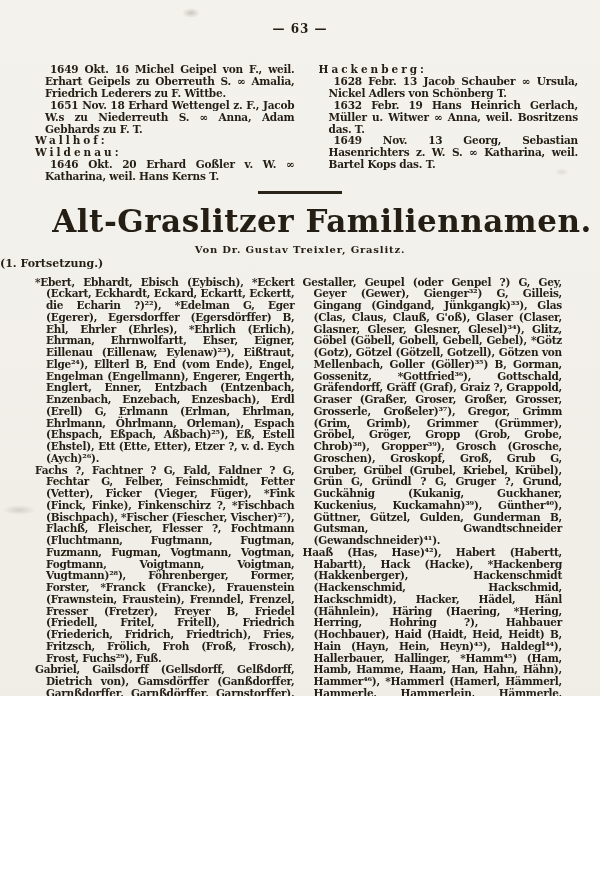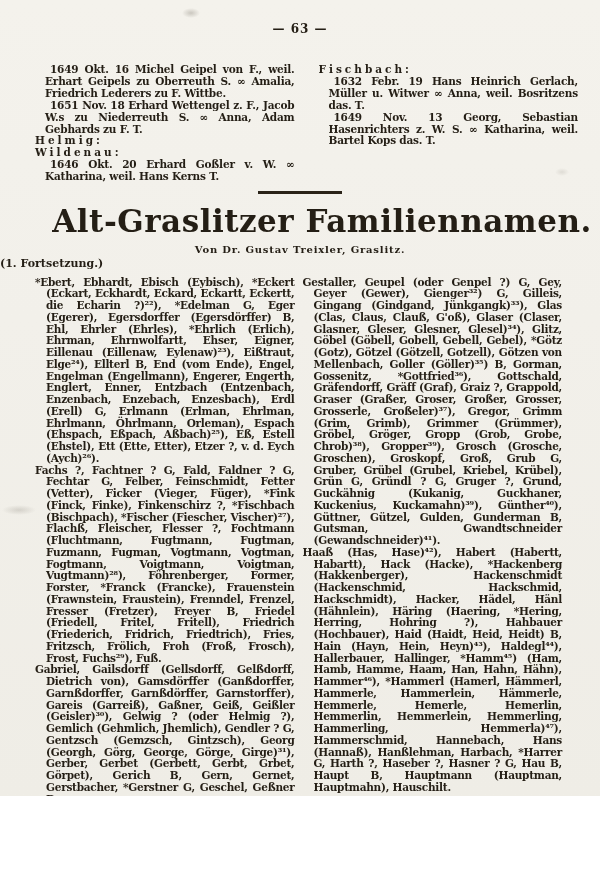--- a/index.html
+++ b/index.html
@@ -1,18 +1,18 @@
 <!DOCTYPE html>
 <html><head>
 <meta charset="utf-8">
 <style>
   html,body{margin:0;padding:0;}
   .page{
     position:relative;
-    width:600px;height:796px;
+    width:600px;height:696px;
     overflow:hidden;
     background:linear-gradient(180deg,#f4f2ec 0%,#f2f0ea 40%,#efede6 100%);
     font-family:"DejaVu Serif",serif;
     font-weight:700;
     color:#241e15;
     -webkit-font-smoothing:antialiased;
   }
   p{margin:0;}
   .pagenum{
     padding-top:22px;
@@ -76,26 +76,27 @@
 <body>
 
 <div class="page">
 
   <div class="pagenum">— 63 —</div>
 
   <div class="records">
     <div class="rcol">
       <p class="rentry">1649 Okt. 16 Michel Geipel von F., weil. Erhart Geipels zu Oberreuth S. ∞ Amalia, Friedrich Lederers zu F. Wittbe.</p>
       <p class="rentry">1651 Nov. 18 Erhard Wettengel z. F., Jacob W.s zu Niederreuth S. ∞ Anna, Adam Gebhards zu F. T.</p>
-      <p class="rhead">Helmig:</p>
+      <p class="rhead">Wallhof:</p>
       <p class="rhead">Wildenau:</p>
       <p class="rentry">1646 Okt. 20 Erhard Goßler v. W. ∞ Katharina, weil. Hans Kerns T.</p>
     </div>
     <div class="rcol">
-      <p class="rhead">Fischbach:</p>
+      <p class="rhead">Hackenberg:</p>
+      <p class="rentry">1628 Febr. 13 Jacob Schauber ∞ Ursula, Nickel Adlers von Schönberg T.</p>
       <p class="rentry">1632 Febr. 19 Hans Heinrich Gerlach, Müller u. Witwer ∞ Anna, weil. Bosritzens das. T.</p>
       <p class="rentry">1649 Nov. 13 Georg, Sebastian Hasenrichters z. W. S. ∞ Katharina, weil. Bartel Kops das. T.</p>
     </div>
   </div>
 
   <div class="rule"></div>
 
   <h1 class="title">Alt-Graslitzer Familiennamen.</h1>
   <div class="byline">Von Dr. Gustav Treixler, Graslitz.</div>
   <div class="partnote">(1. Fortsetzung.)</div>

